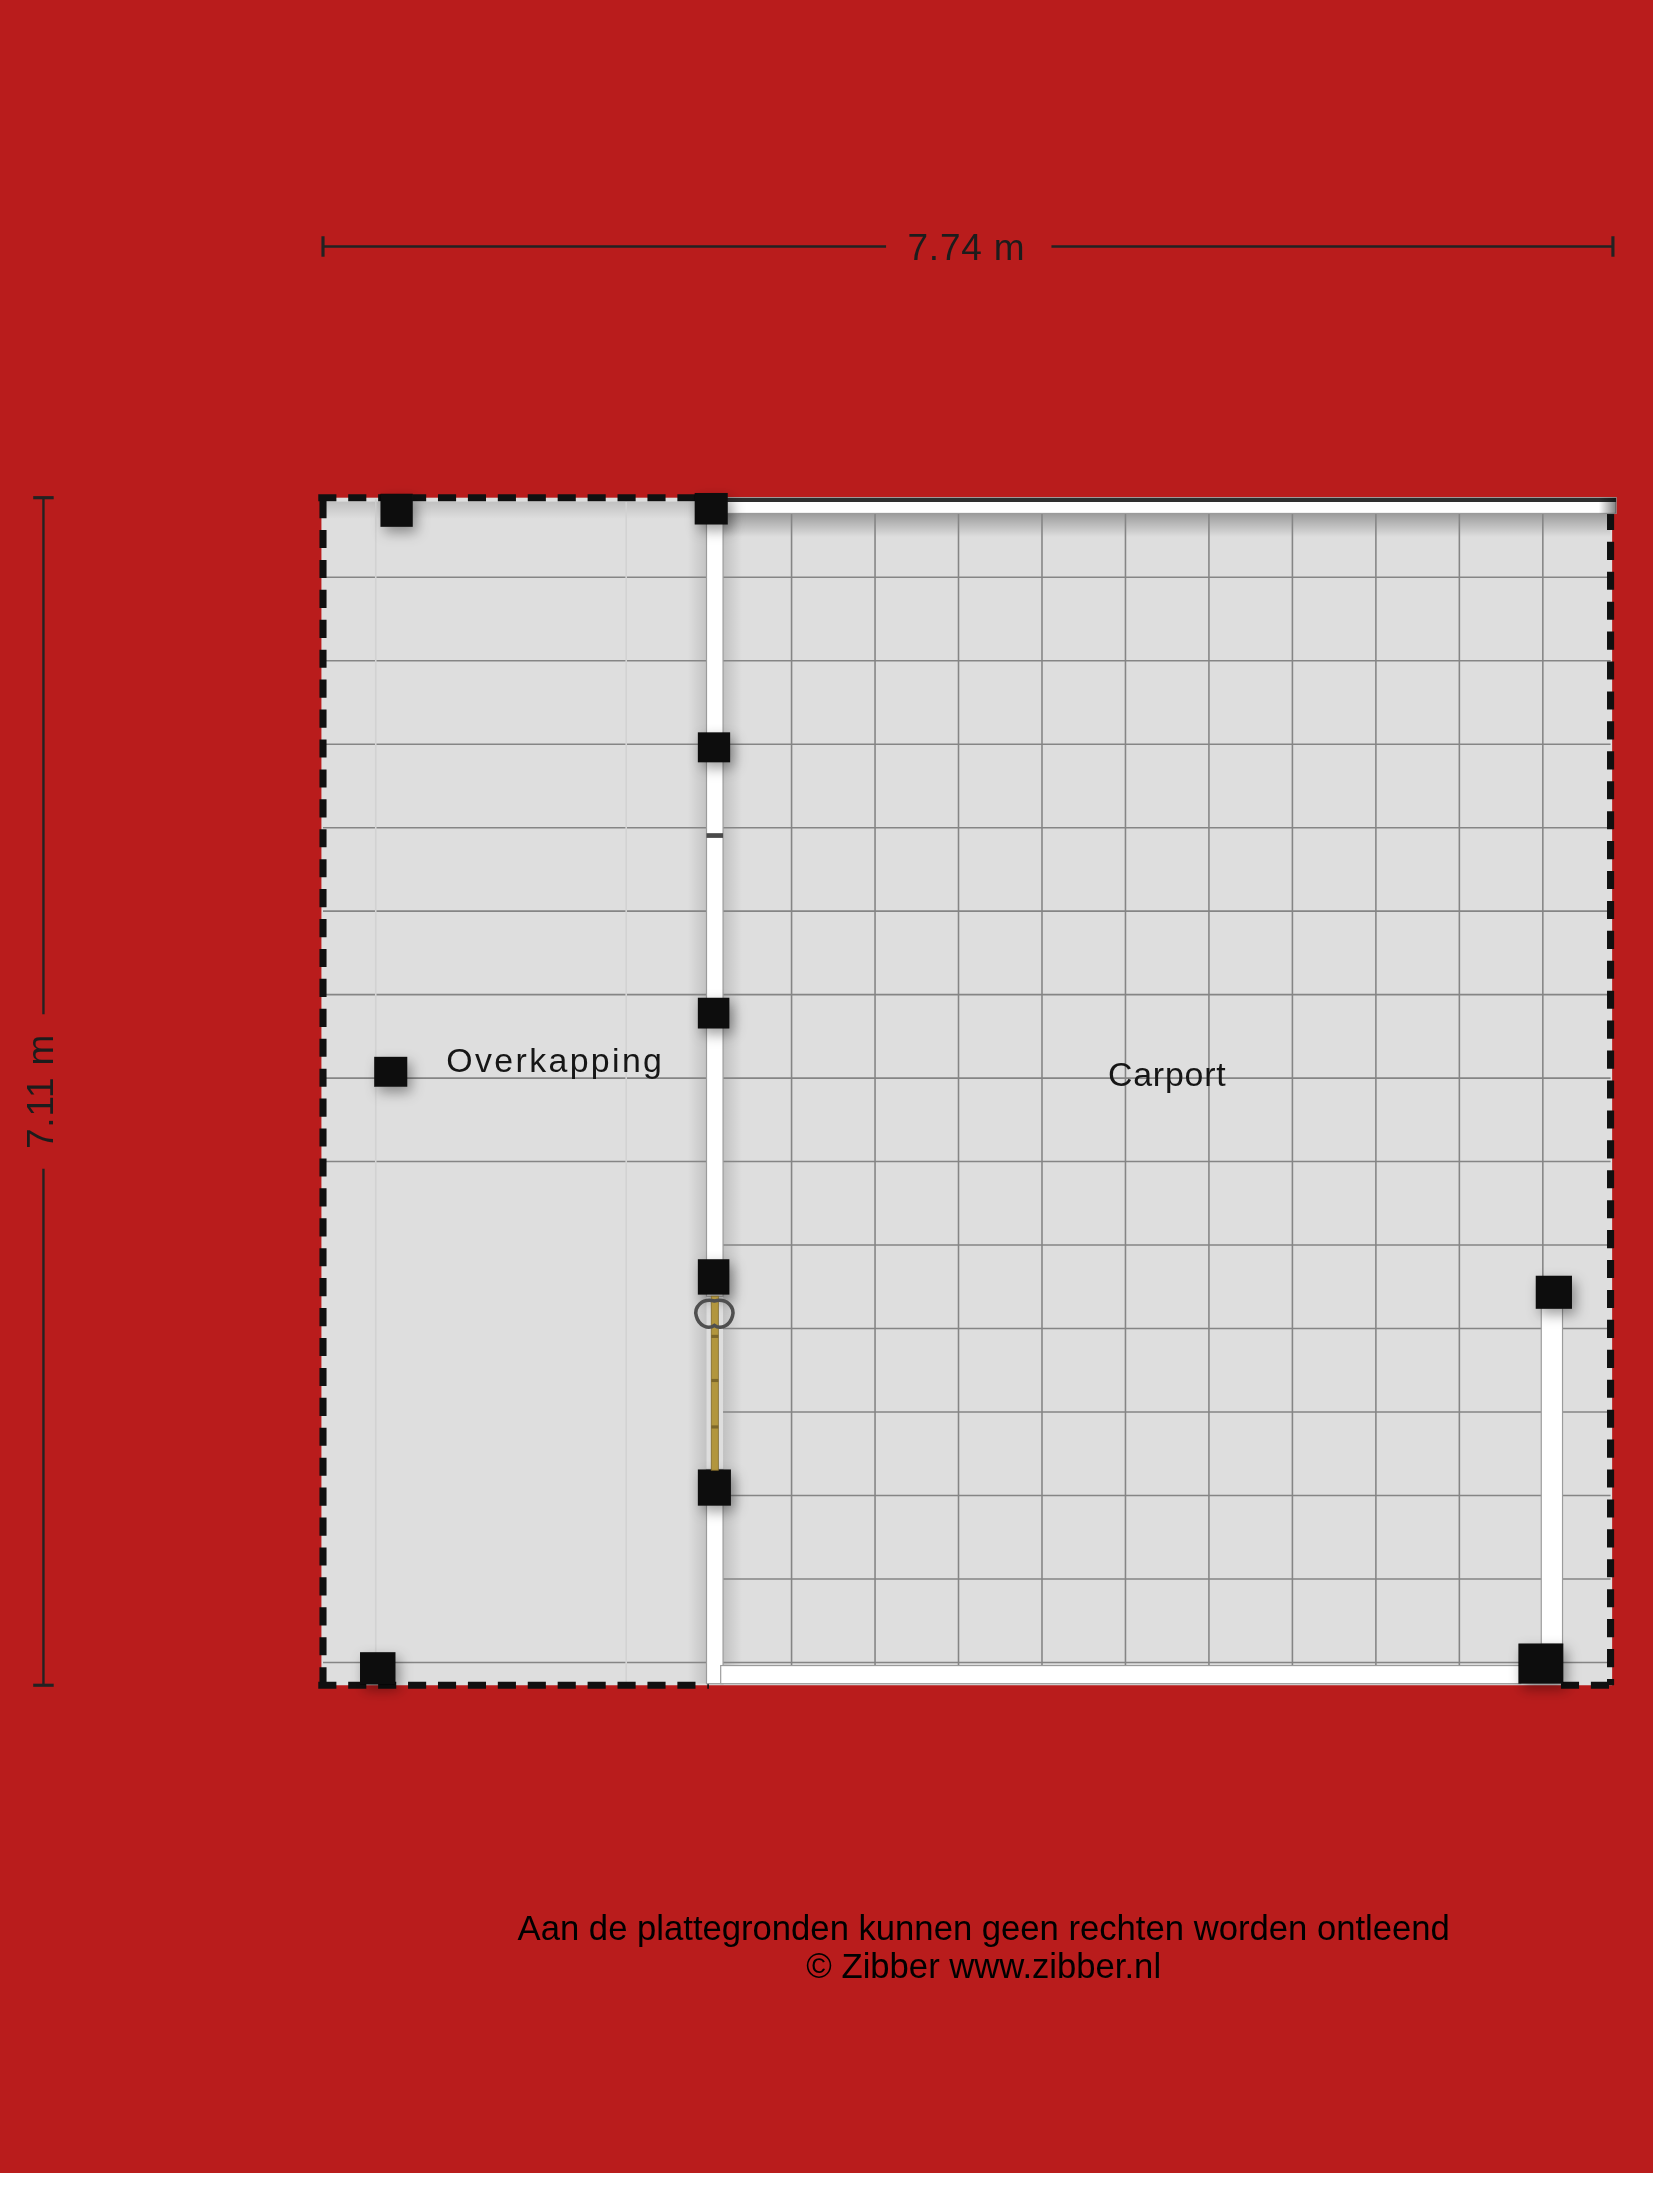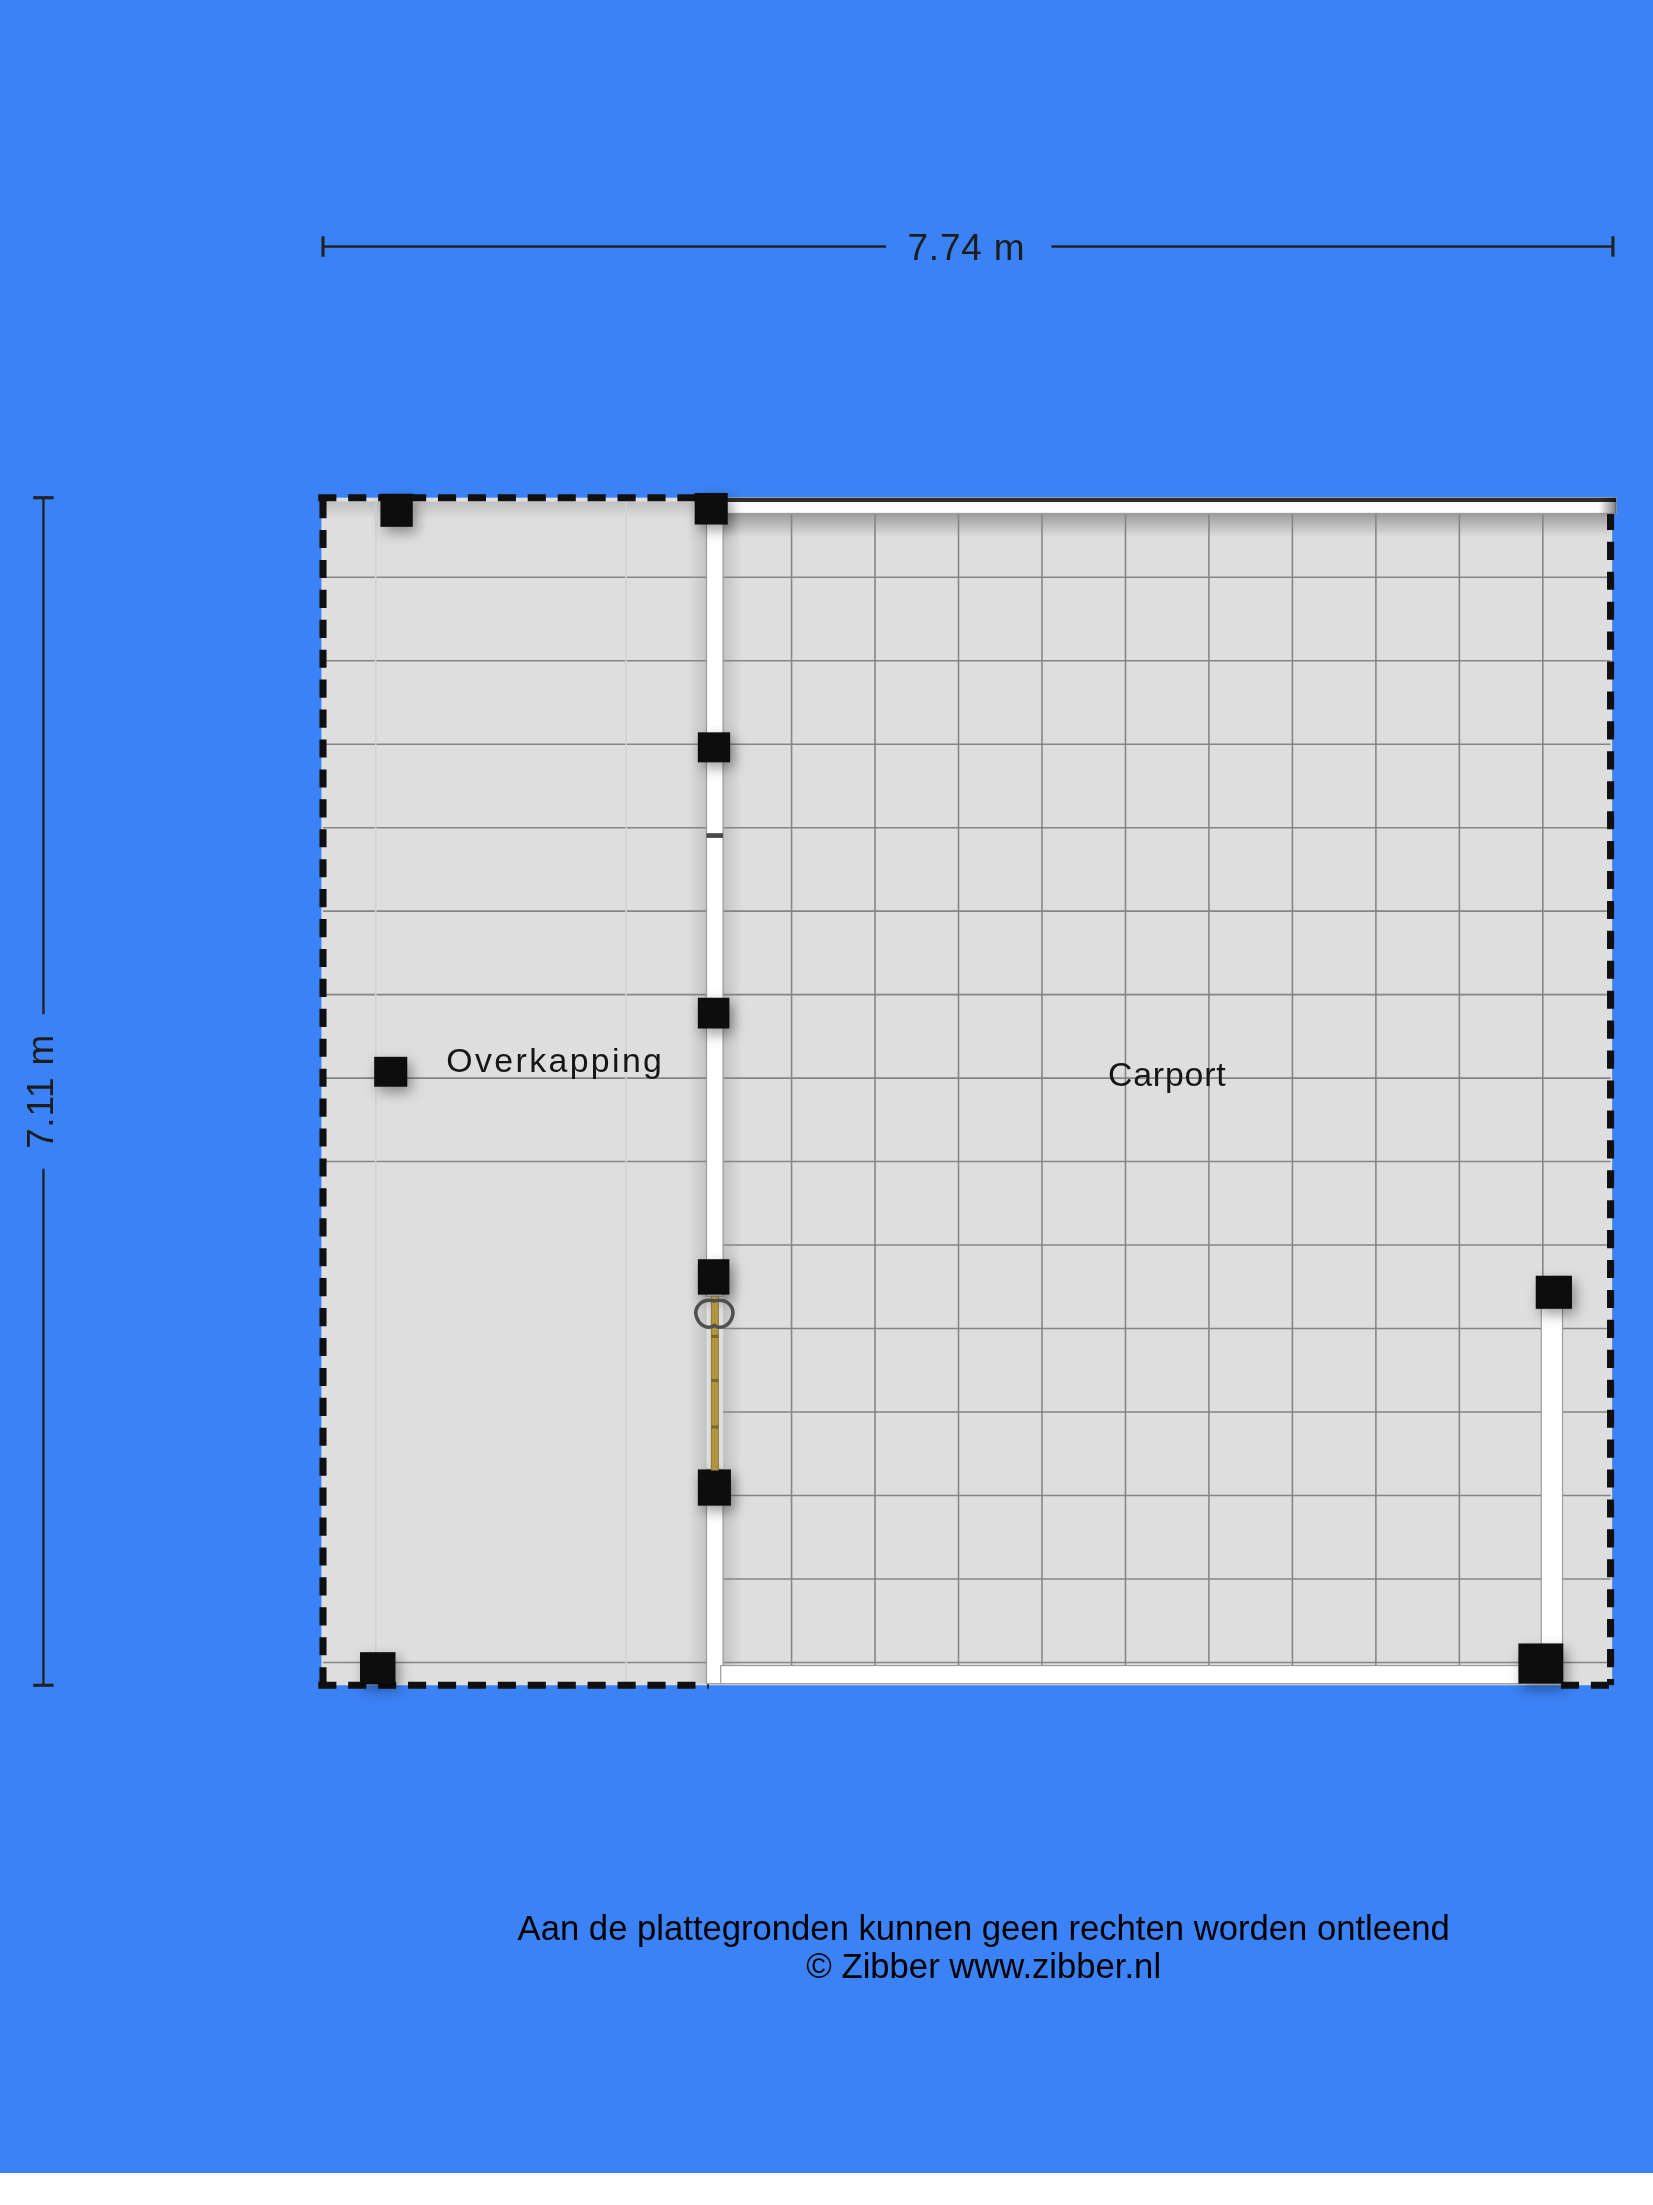--- a/index.html
+++ b/index.html
@@ -1,16 +1,16 @@
 <!DOCTYPE html>
 <html style="font-size:12.6px"><head>
 <meta charset="utf-8">
 <style>
   html,body{margin:0;padding:0;background:#ffffff;}
-  .page{position:relative;width:1654px;height:2173px;background:#3b82f6;overflow:hidden;}
+  .page{position:relative;width:1654px;height:2173px;background:#b91c1c;overflow:hidden;}
   svg{display:block;}
   text{font-family:"Liberation Sans", sans-serif;}
   .dim-text{font-size:47px;fill:#1c1c1c;letter-spacing:1px;}
   .room-text{font-size:43px;fill:#161616;}
   .footer-text{font-size:44px;fill:#000000;}
 </style>
 </head>
 <body>
 
 <div class="page">

